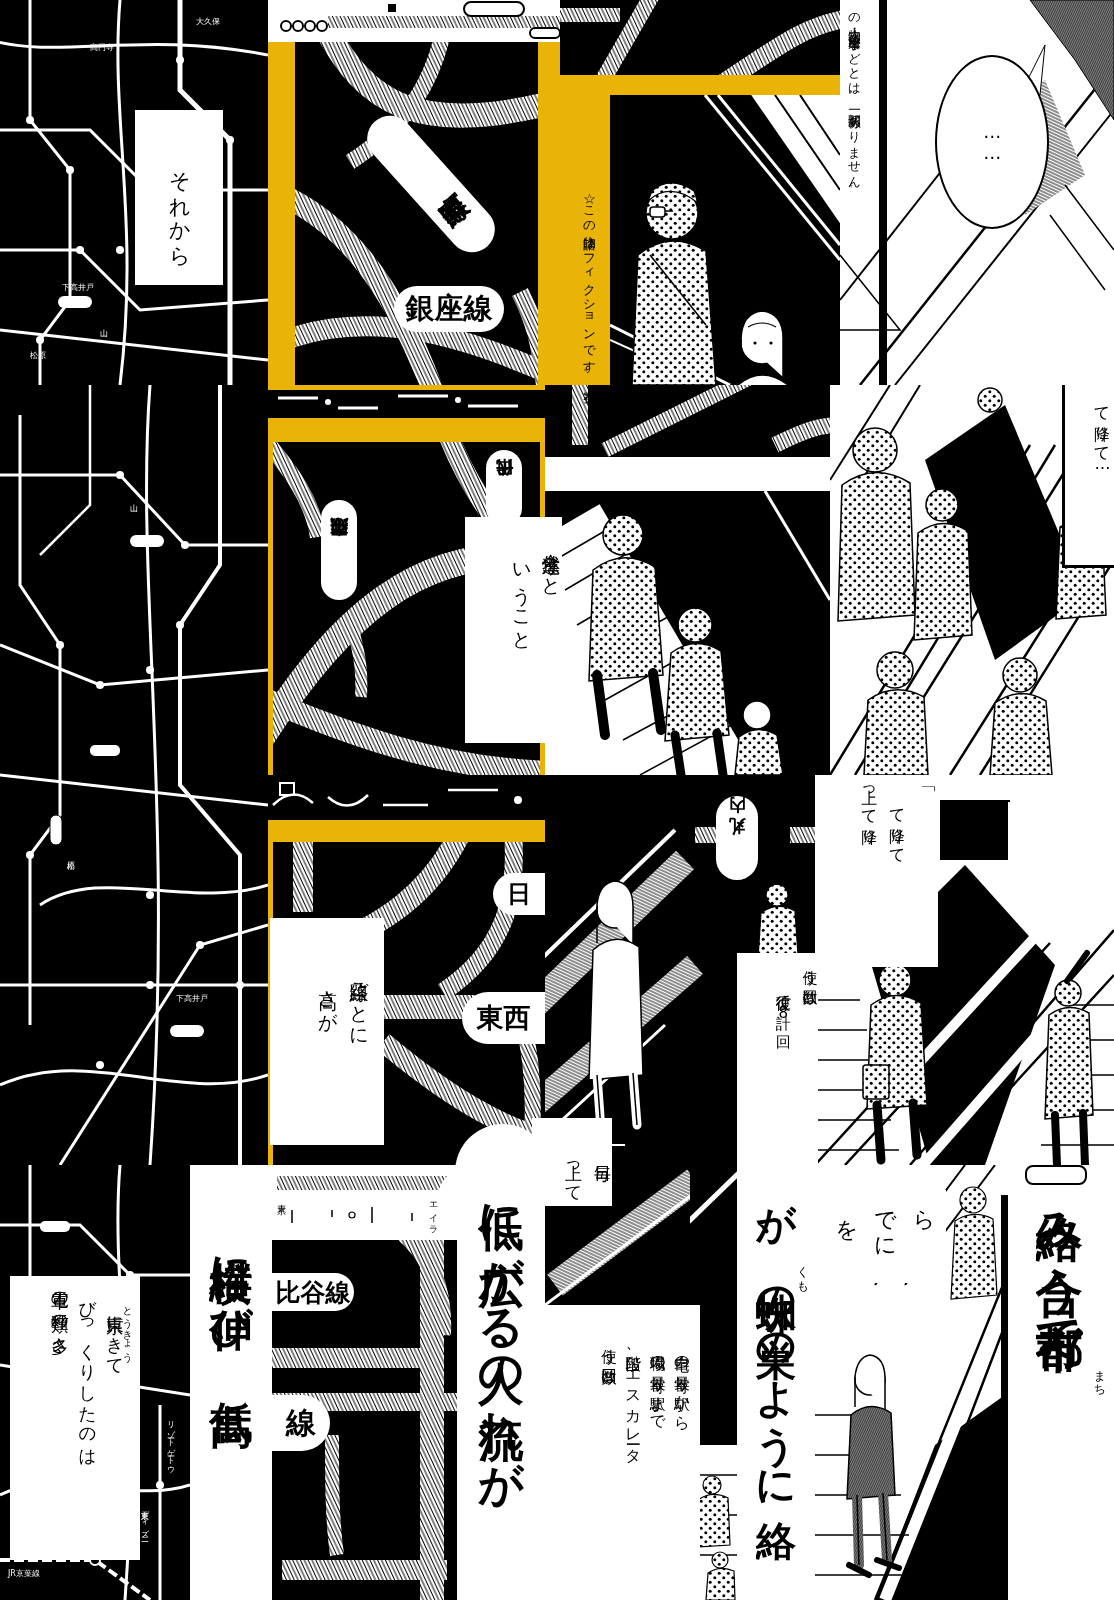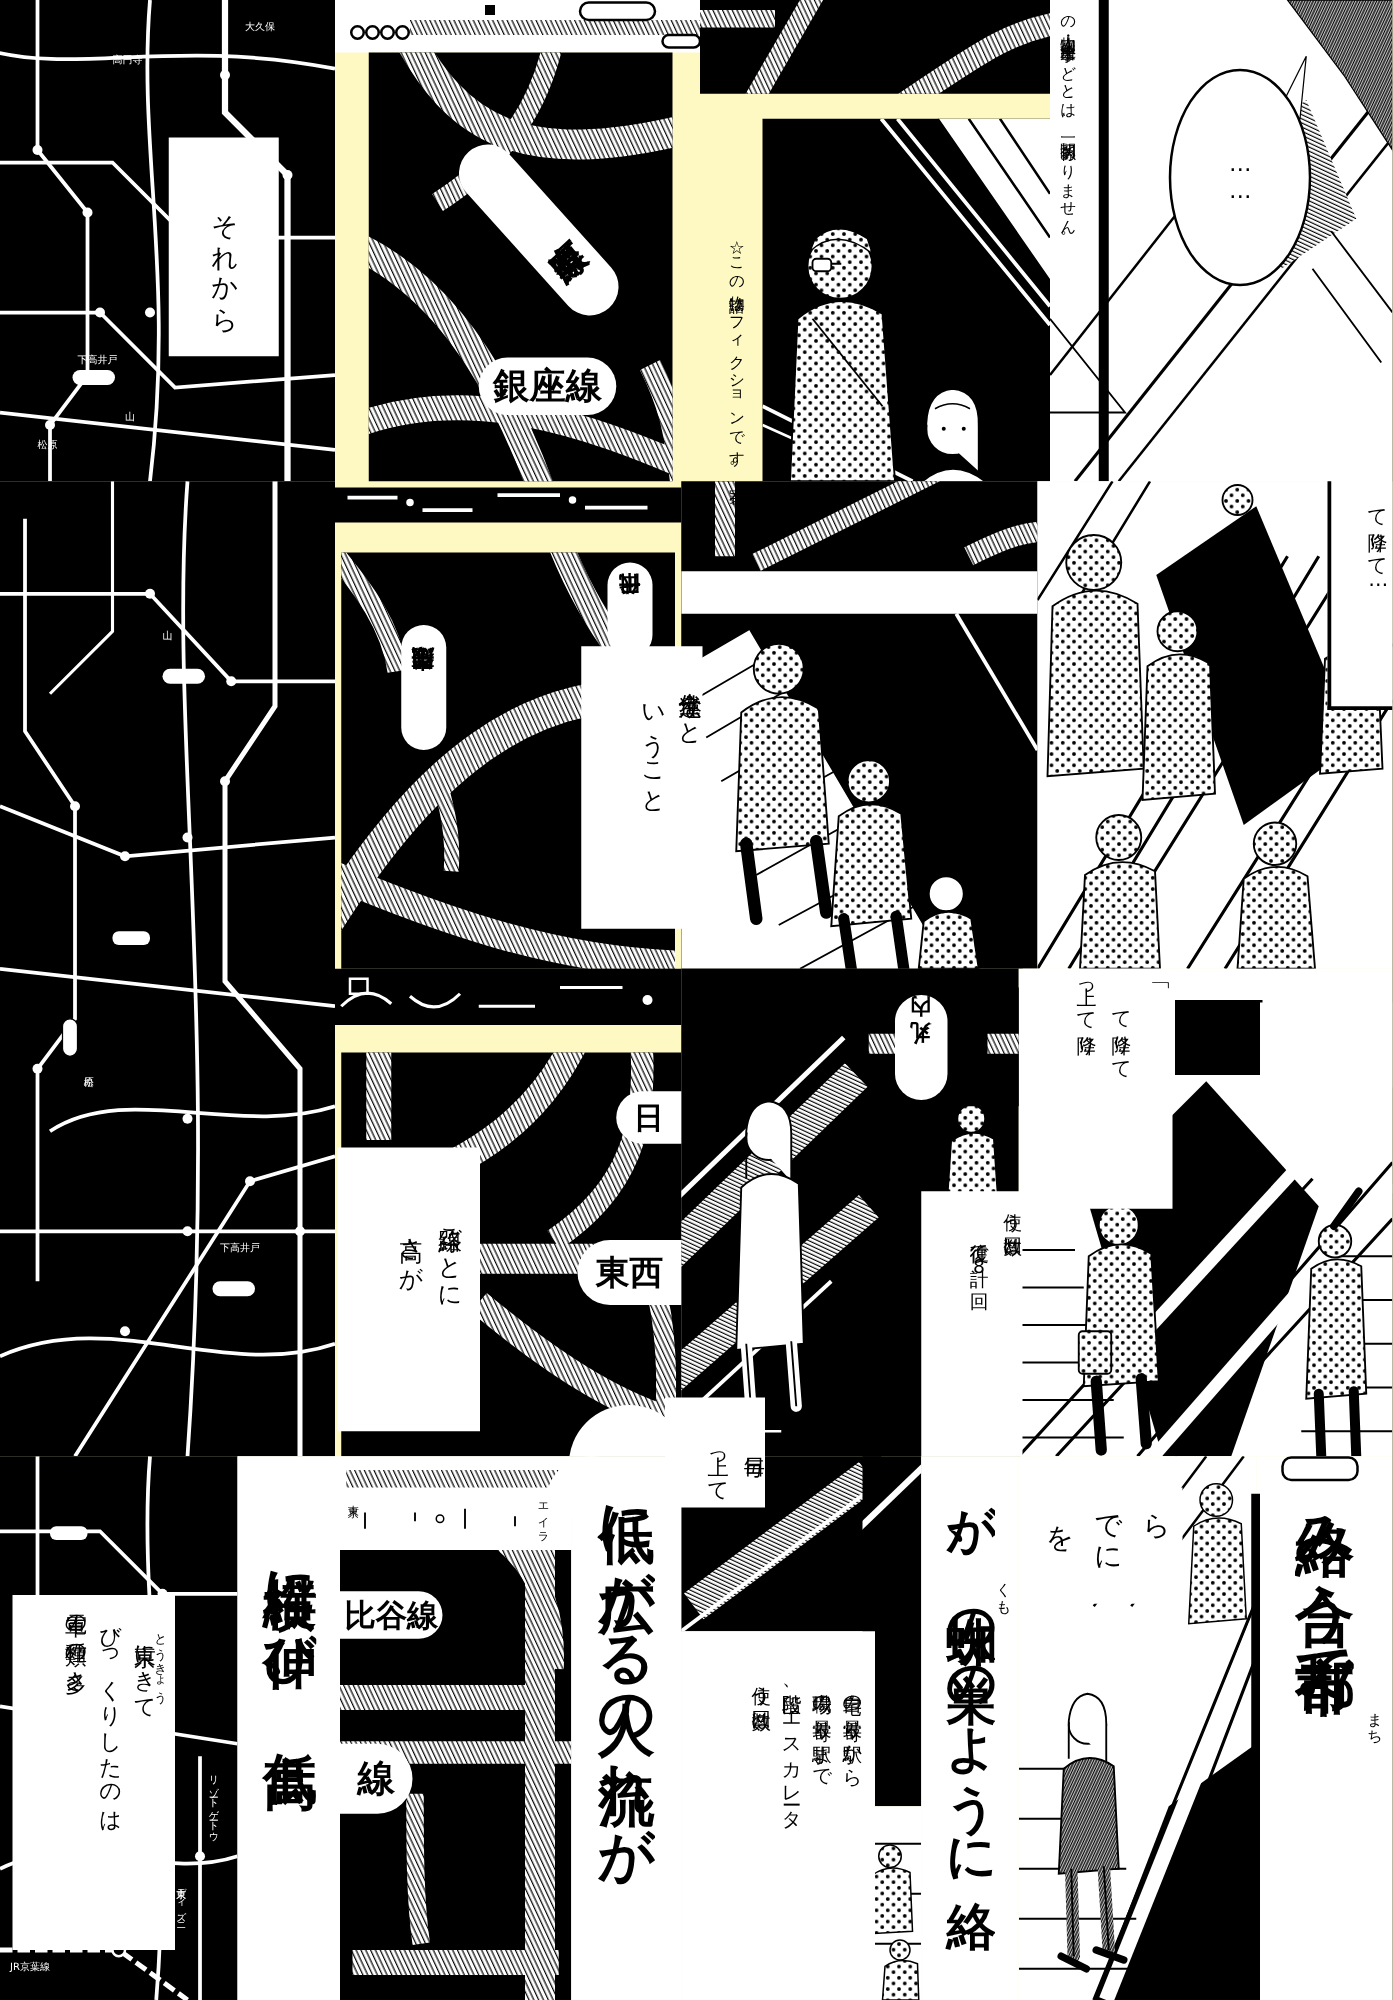--- a/index.html
+++ b/index.html
@@ -1,16 +1,16 @@
 <!DOCTYPE html>
 <html><head>
 <meta charset="utf-8">
 <style>
   html,body{margin:0;padding:0;background:#777;}
-  #page{position:relative;width:1114px;height:1600px;background:#fef9c3;overflow:hidden;
+  #page{position:relative;width:1114px;height:1600px;background:#eab308;overflow:hidden;
         font-family:"DejaVu Sans","Liberation Sans",sans-serif;color:#000;}
   .abs{position:absolute;}
   .black{background:#000;}
   .white{background:#fff;}
   svg{display:block;}
   
   .vtxt{writing-mode:vertical-rl;text-orientation:upright;line-height:1.08;letter-spacing:1px;}
   .vbox{position:absolute;background:#fff;writing-mode:vertical-rl;text-orientation:upright;
         overflow:hidden;z-index:6;}
   .vcol{line-height:1.12;letter-spacing:1px;}
@@ -101,21 +101,21 @@
       <path d="M30 -15 C70 60 120 95 260 60" stroke="url(#rope)" stroke-width="24" fill="none"></path>
       <path d="M150 -20 C140 40 110 85 55 120" stroke="url(#rope)" stroke-width="16" fill="none"></path>
       <path d="M-20 150 C40 175 95 230 140 355" stroke="url(#rope)" stroke-width="22" fill="none"></path>
       <path d="M-15 300 C80 262 180 300 255 332" stroke="url(#rope)" stroke-width="20" fill="none"></path>
       <path d="M225 250 C240 280 245 300 250 343" stroke="url(#rope)" stroke-width="18" fill="none"></path>
     </svg>
   </div>
   <div class="capsule" style="left:408px;top:100px;width:46px;height:168px;transform:rotate(-42deg)">
     <div class="vtxt" style="font-size:27px">有楽町線</div>
   </div>
-  <div class="capsule" style="left:383px;top:286px;width:110px;height:46px">
+  <div class="capsule" style="left:394px;top:286px;width:110px;height:46px">
     <div style="font-size:29px">銀座線</div>
   </div>
 
   <div class="abs black" style="left:560px;top:0;width:280px;height:75px;z-index:1">
     <svg width="280" height="75">
       <path d="M40 85 L95 -10" stroke="url(#rope)" stroke-width="16" fill="none"></path>
       <path d="M160 85 C220 45 245 25 290 18" stroke="url(#rope)" stroke-width="18" fill="none"></path>
       <path d="M-10 15 H60" stroke="url(#rope)" stroke-width="14" fill="none"></path>
     </svg>
   </div>

